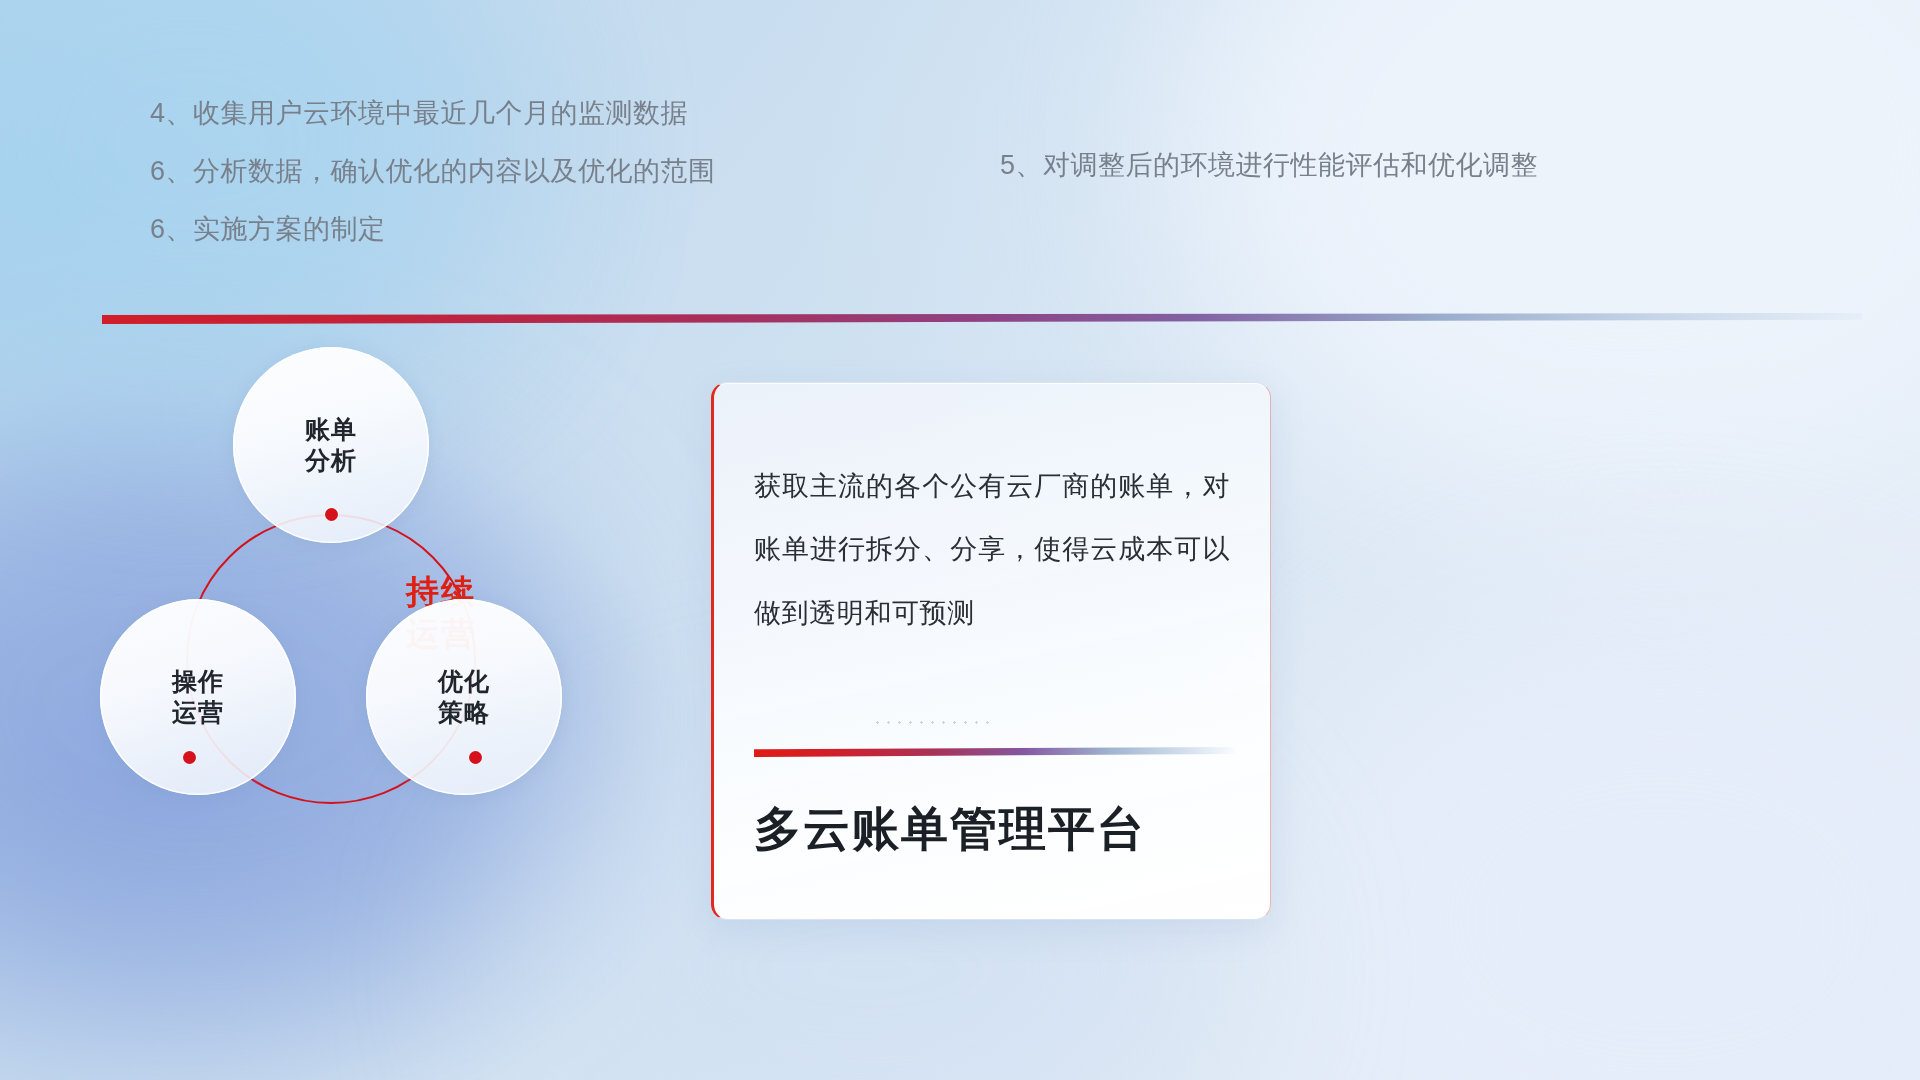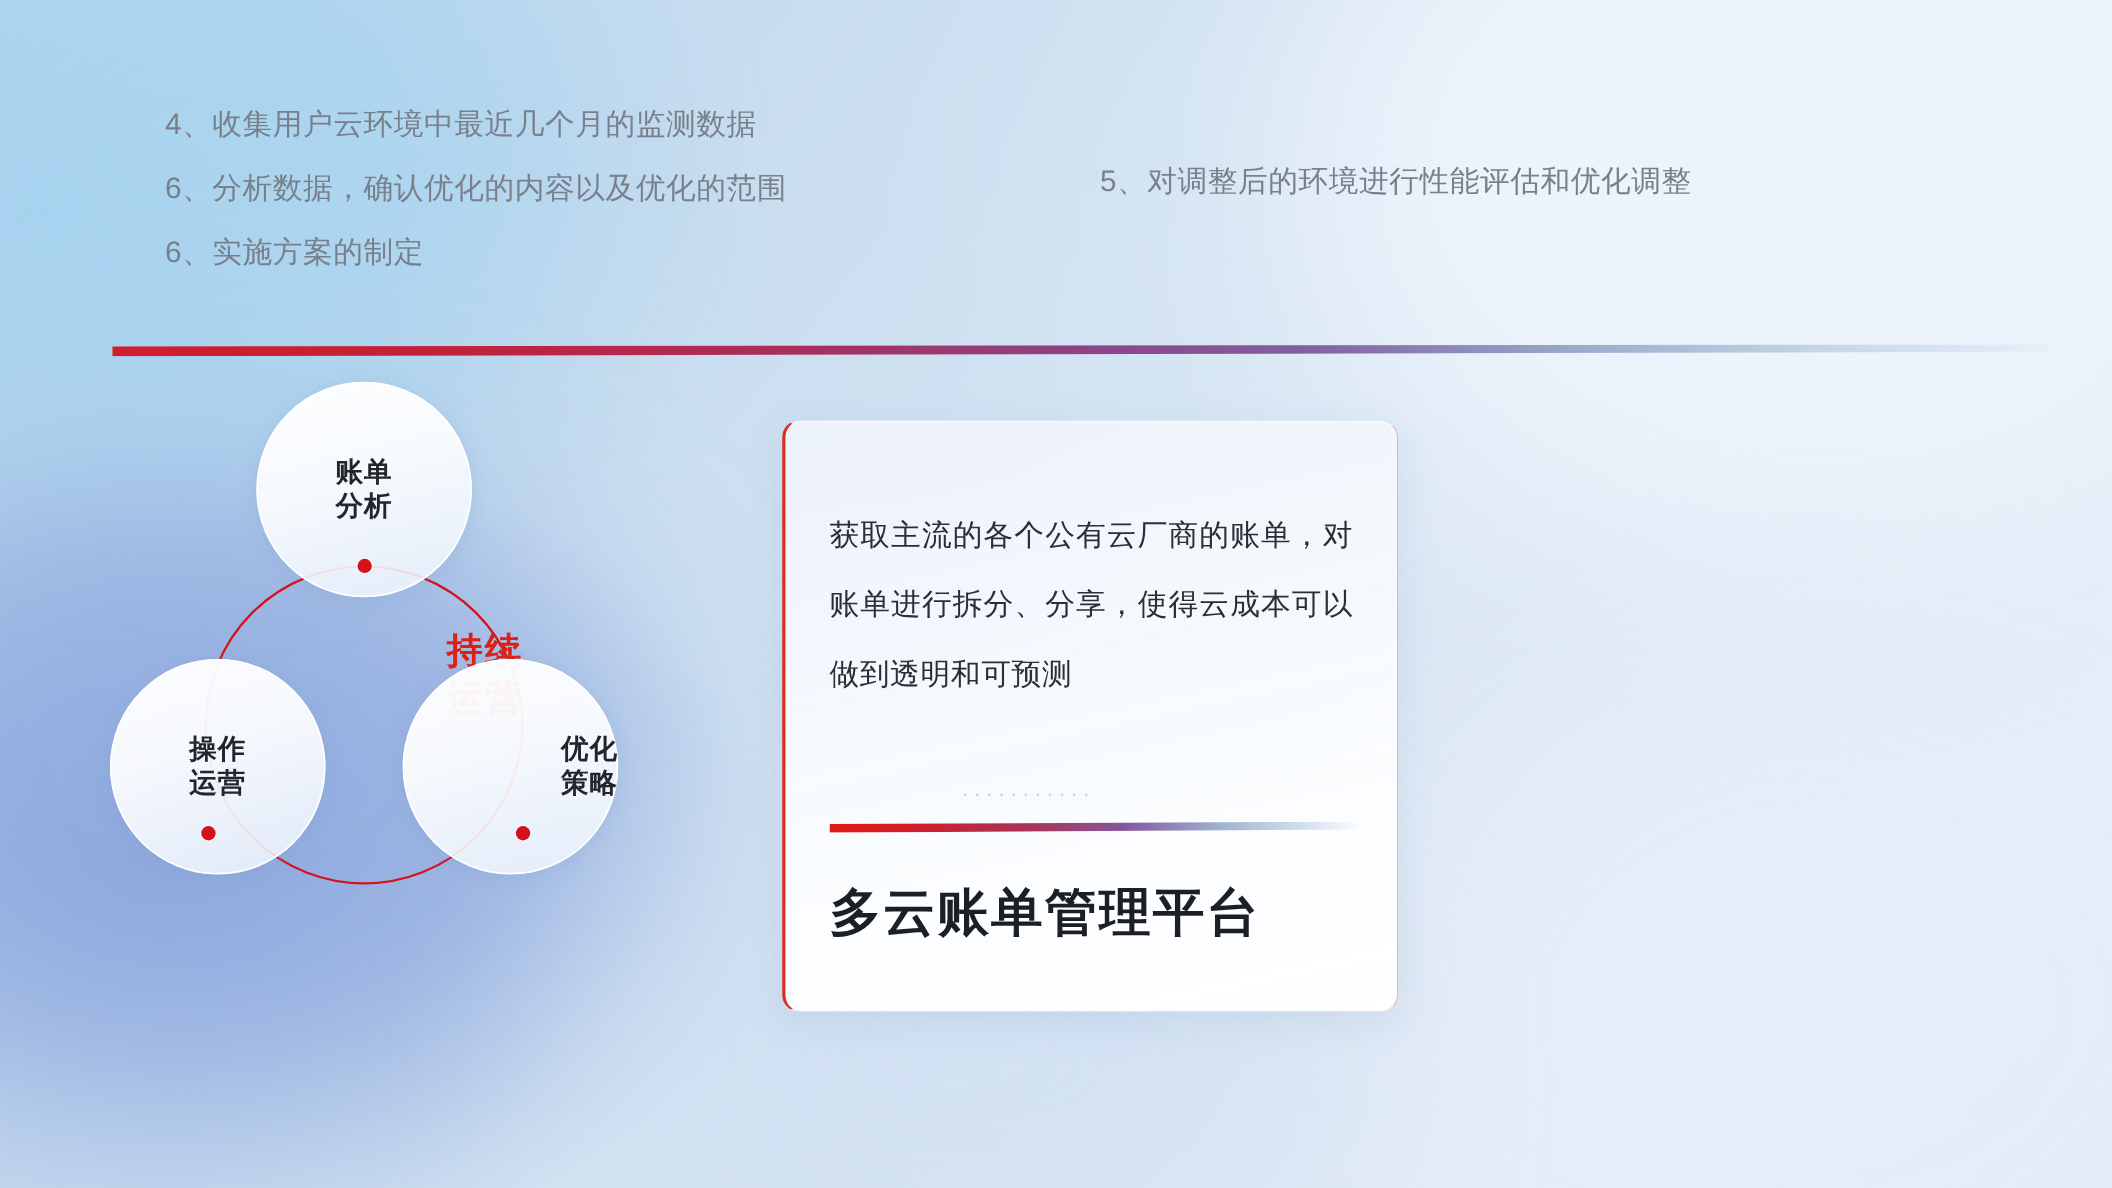--- a/index.html
+++ b/index.html
@@ -89,21 +89,21 @@
     font-weight: 700;
     line-height: 1.24;
     letter-spacing: 1px;
     background:
       linear-gradient(160deg, rgba(255,255,255,0.97) 0%, rgba(252,253,255,0.94) 40%, rgba(236,243,252,0.86) 100%);
     box-shadow: inset 0 0 0 1.5px rgba(255,255,255,0.92),
                 0 2px 16px rgba(120,150,190,0.22);
   }
   .bubble.top   { left: 133px; top: -8px;   width: 196px; height: 196px; }
   .bubble.left  { left: 0px;   top: 244px;  width: 196px; height: 196px; }
-  .bubble.right { left: 266px; top: 244px;  width: 196px; height: 196px; align-items: flex-end; }
+  .bubble.right { left: 266px; top: 244px;  width: 196px; height: 196px; }
 
   .center-label {
     position: absolute;
     left: 86px; top: 216px;
     width: 290px;
     text-align: right;
     color: #e01f12;
     font-size: 33px;
     font-weight: 800;
     line-height: 1.28;

